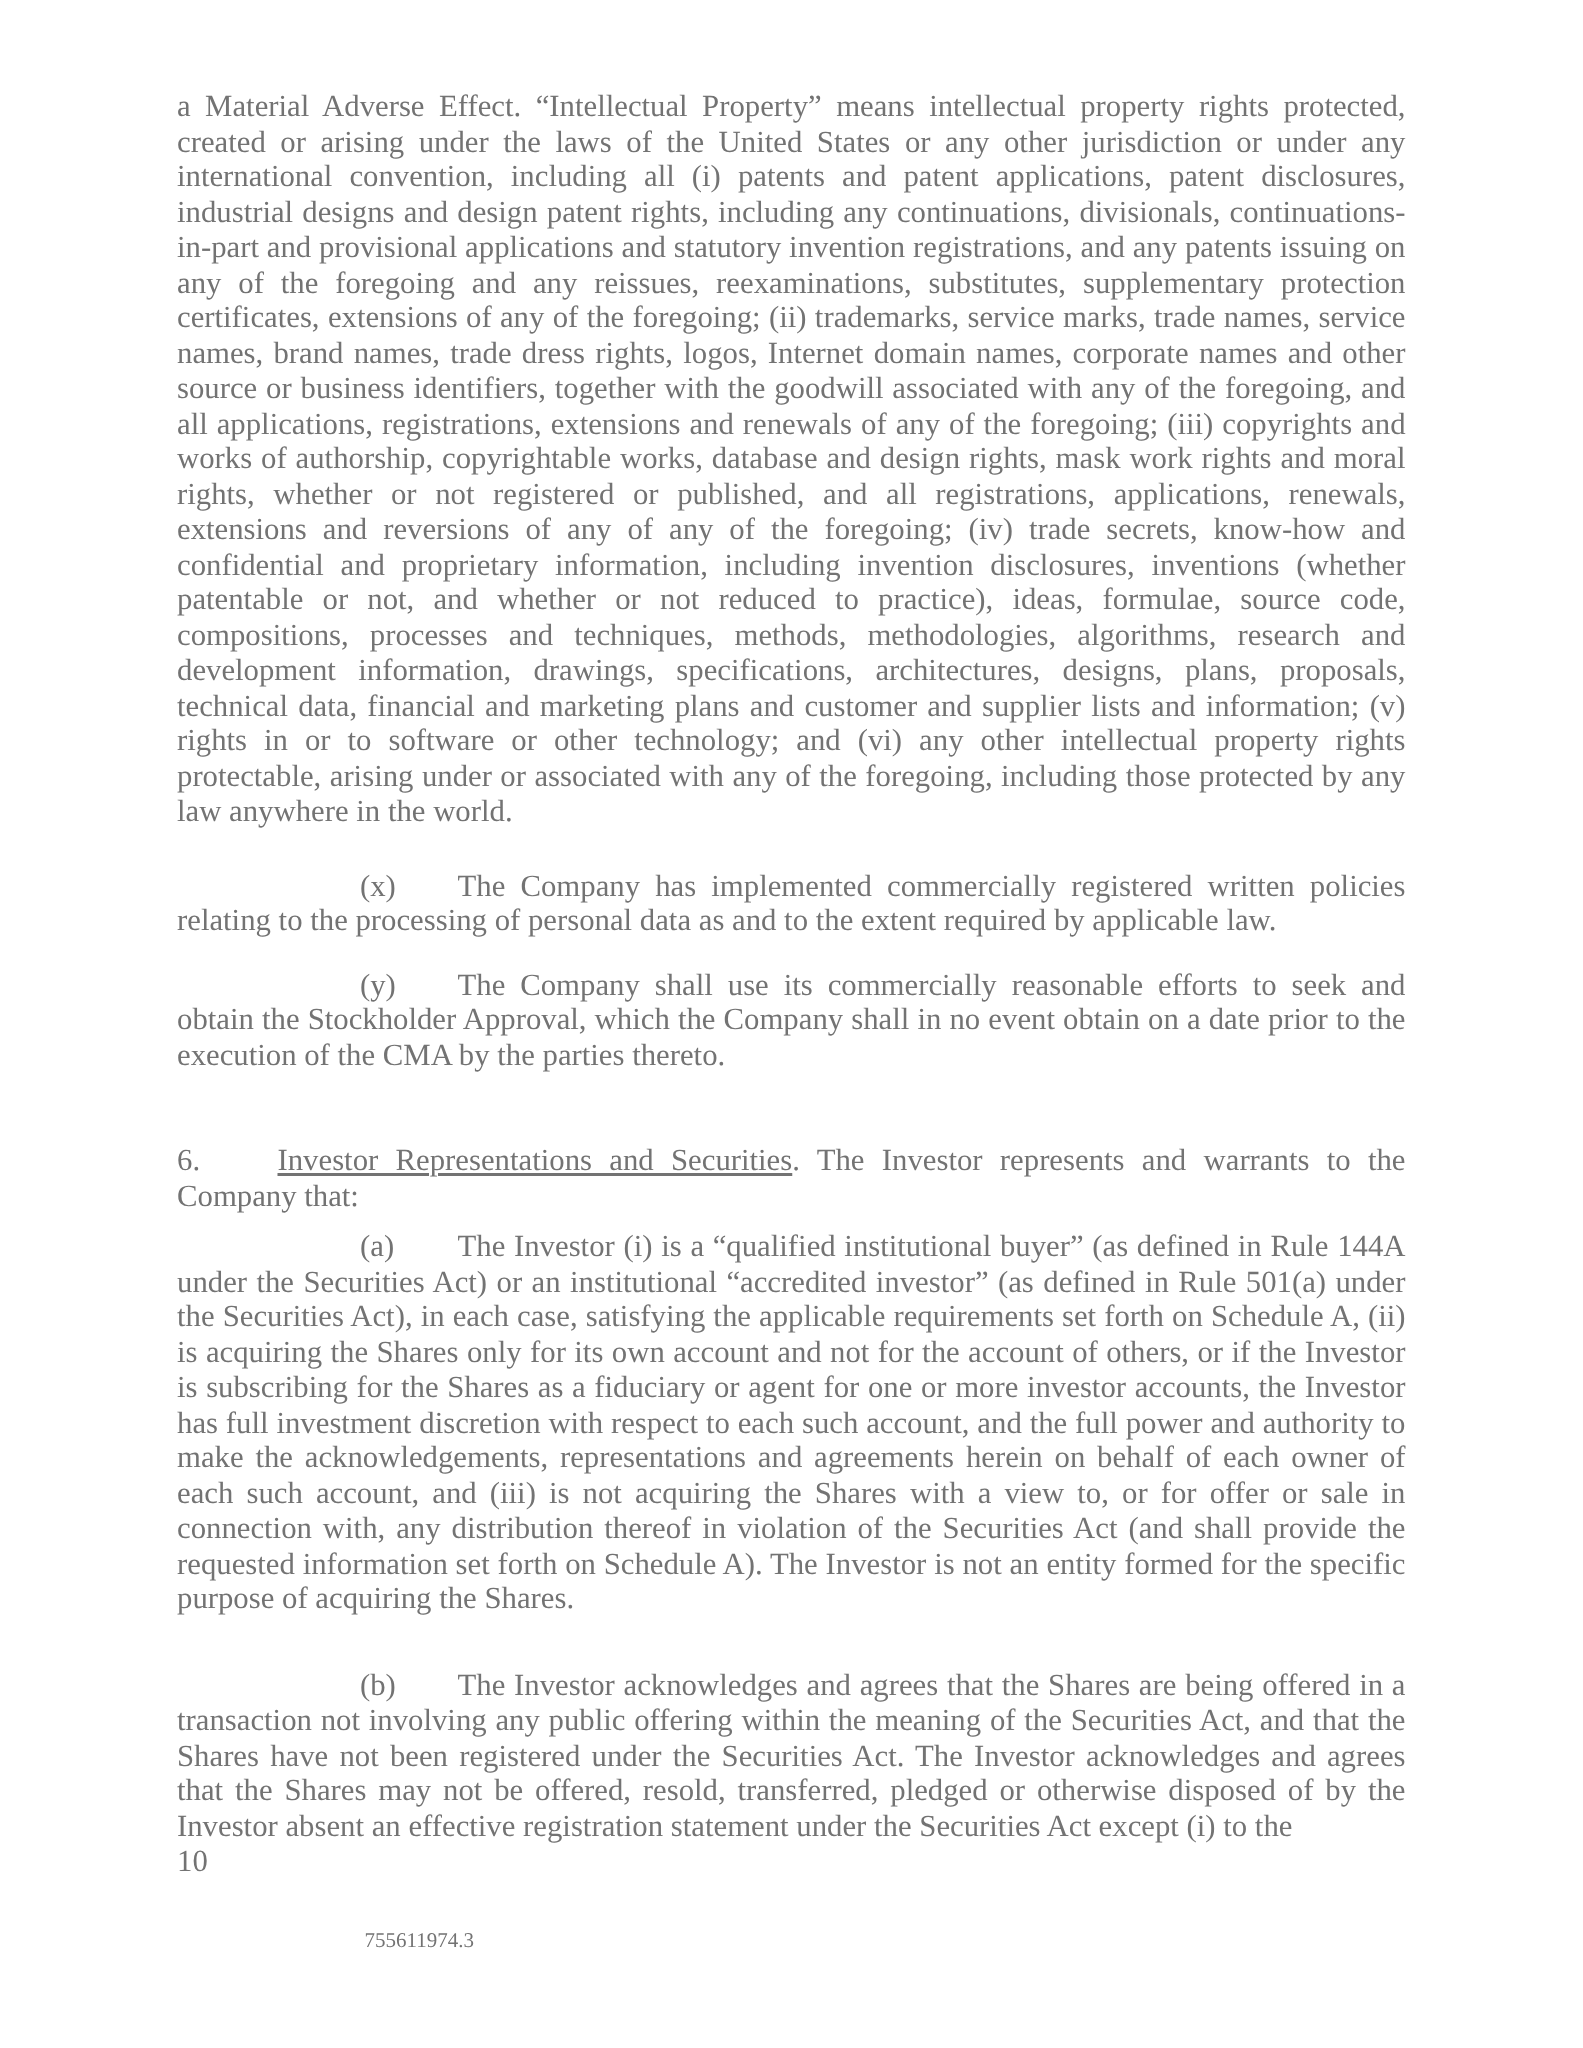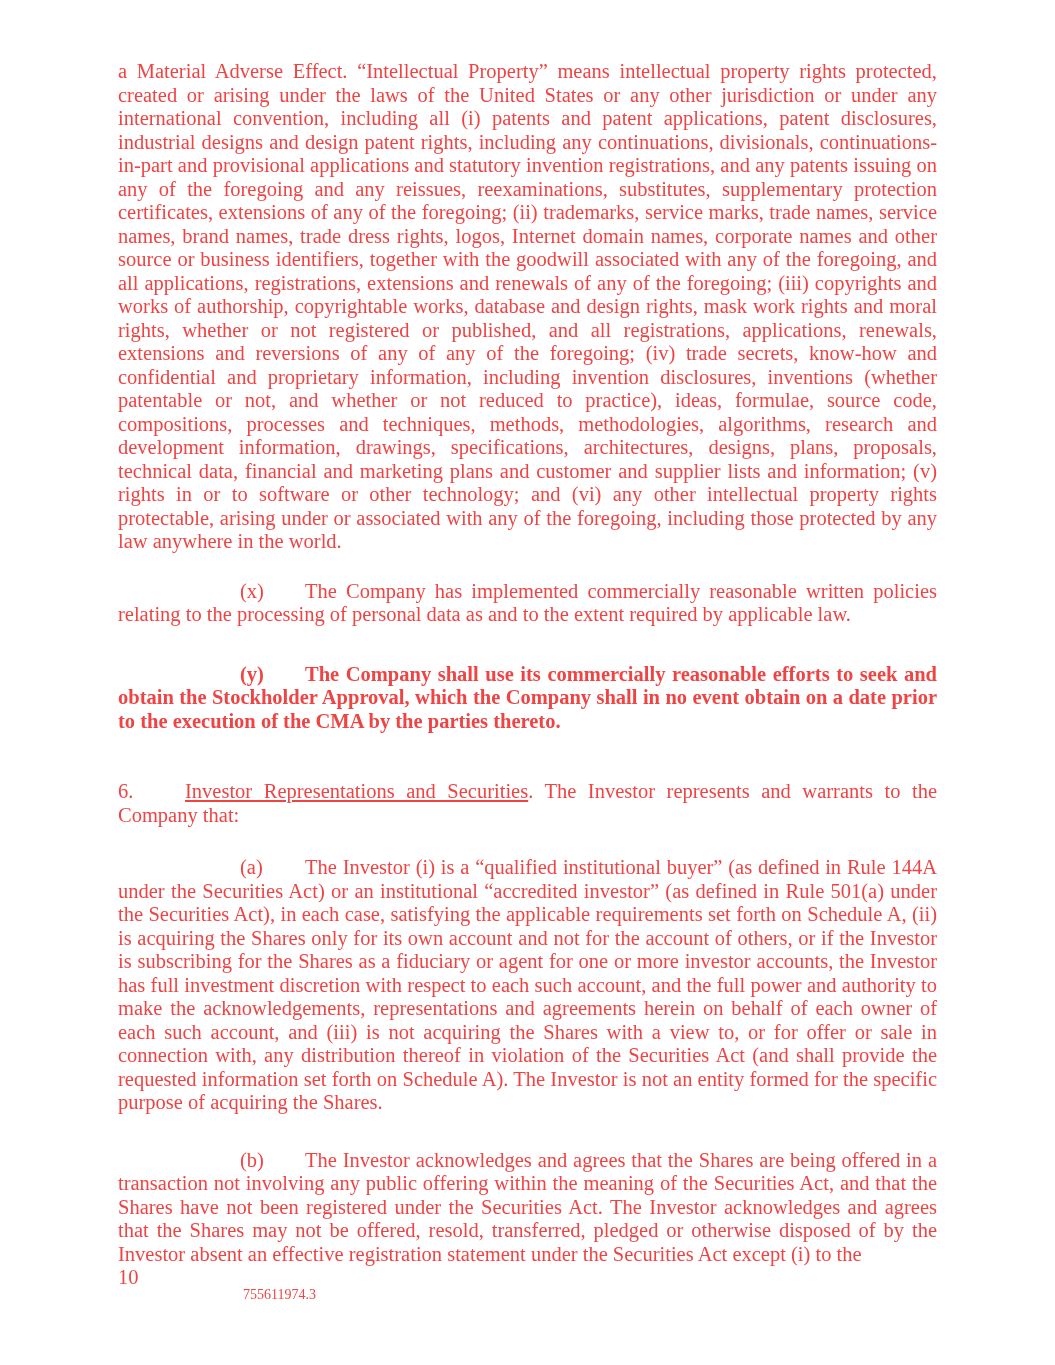--- a/index.html
+++ b/index.html
@@ -5,21 +5,21 @@
   html, body {
     margin: 0;
     padding: 0;
     background: #ffffff;
   }
   .page {
     position: relative;
     width: 1055px;
     height: 1365px;
     background: #ffffff;
-    color: #ef4444;
+    color: #737373;
     font-family: "Liberation Serif", serif;
     font-size: 20.5px;
     line-height: 23.5px;
     overflow: hidden;
   }
   .text-block {
     position: absolute;
     left: 118px;
     top: 60px;
     width: 819px;
@@ -30,23 +30,23 @@
   }
   p.lettered {
     text-indent: 122px;
   }
   .marker {
     display: inline-block;
     width: 65px;
     text-indent: 0;
   }
   #para-x { margin-top: 26px; }
-  #para-y { margin-top: 36px; font-weight: bold; }
+  #para-y { margin-top: 19px; }
   #section-6 { margin-top: 47px; }
-  #para-a { margin-top: 29px; }
+  #para-a { margin-top: 10px; }
   #para-b { margin-top: 34px; }
   .sec-num {
     display: inline-block;
     width: 67px;
   }
   .sec-title {
     text-decoration: underline;
   }
   .page-number {
     margin-top: 8px;
@@ -62,21 +62,21 @@
   }
 </style>
 </head>
 <body>
 
 <div class="page">
   <div class="text-block">
 
     <p id="para-ip">a Material Adverse Effect. “Intellectual Property” means intellectual property rights protected, created or arising under the laws of the United States or any other jurisdiction or under any international convention, including all (i) patents and patent applications, patent disclosures, industrial designs and design patent rights, including any continuations, divisionals, continuations-in-part and provisional applications and statutory invention registrations, and any patents issuing on any of the foregoing and any reissues, reexaminations, substitutes, supplementary protection certificates, extensions of any of the foregoing; (ii) trademarks, service marks, trade names, service names, brand names, trade dress rights, logos, Internet domain names, corporate names and other source or business identifiers, together with the goodwill associated with any of the foregoing, and all applications, registrations, extensions and renewals of any of the foregoing; (iii) copyrights and works of authorship, copyrightable works, database and design rights, mask work rights and moral rights, whether or not registered or published, and all registrations, applications, renewals, extensions and reversions of any of any of the foregoing; (iv) trade secrets, know-how and confidential and proprietary information, including invention disclosures, inventions (whether patentable or not, and whether or not reduced to practice), ideas, formulae, source code, compositions, processes and techniques, methods, methodologies, algorithms, research and development information, drawings, specifications, architectures, designs, plans, proposals, technical data, financial and marketing plans and customer and supplier lists and information; (v) rights in or to software or other technology; and (vi) any other intellectual property rights protectable, arising under or associated with any of the foregoing, including those protected by any law anywhere in the world.</p>
 
-    <p id="para-x" class="lettered"><span class="marker">(x)</span><span>The Company has implemented commercially reasonable written policies relating to the processing of personal data as and to the extent required by applicable law.</span></p>
+    <p id="para-x" class="lettered"><span class="marker">(x)</span><span>The Company has implemented commercially registered written policies relating to the processing of personal data as and to the extent required by applicable law.</span></p>
 
     <p id="para-y" class="lettered"><span class="marker">(y)</span><span>The Company shall use its commercially reasonable efforts to seek and obtain the Stockholder Approval, which the Company shall in no event obtain on a date prior to the execution of the CMA by the parties thereto.</span></p>
 
     <p id="section-6"><span class="sec-num">6.</span><span class="sec-title">Investor Representations and Securities</span><span>. The Investor represents and warrants to the Company that:</span></p>
 
     <p id="para-a" class="lettered"><span class="marker">(a)</span><span>The Investor (i) is a “qualified institutional buyer” (as defined in Rule 144A under the Securities Act) or an institutional “accredited investor” (as defined in Rule 501(a) under the Securities Act), in each case, satisfying the applicable requirements set forth on Schedule A, (ii) is acquiring the Shares only for its own account and not for the account of others, or if the Investor is subscribing for the Shares as a fiduciary or agent for one or more investor accounts, the Investor has full investment discretion with respect to each such account, and the full power and authority to make the acknowledgements, representations and agreements herein on behalf of each owner of each such account, and (iii) is not acquiring the Shares with a view to, or for offer or sale in connection with, any distribution thereof in violation of the Securities Act (and shall provide the requested information set forth on Schedule A). The Investor is not an entity formed for the specific purpose of acquiring the Shares.</span></p>
 
     <p id="para-b" class="lettered"><span class="marker">(b)</span><span>The Investor acknowledges and agrees that the Shares are being offered in a transaction not involving any public offering within the meaning of the Securities Act, and that the Shares have not been registered under the Securities Act. The Investor acknowledges and agrees that the Shares may not be offered, resold, transferred, pledged or otherwise disposed of by the Investor absent an effective registration statement under the Securities Act except (i) to the</span></p>
 
     <p class="page-number">10</p>

